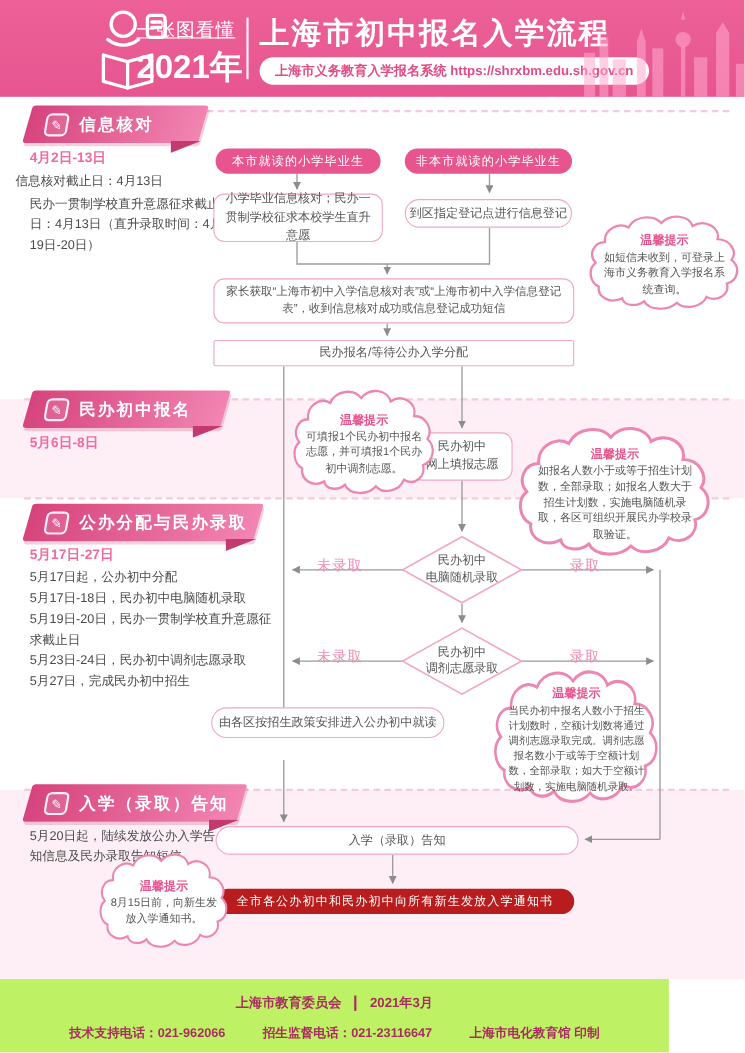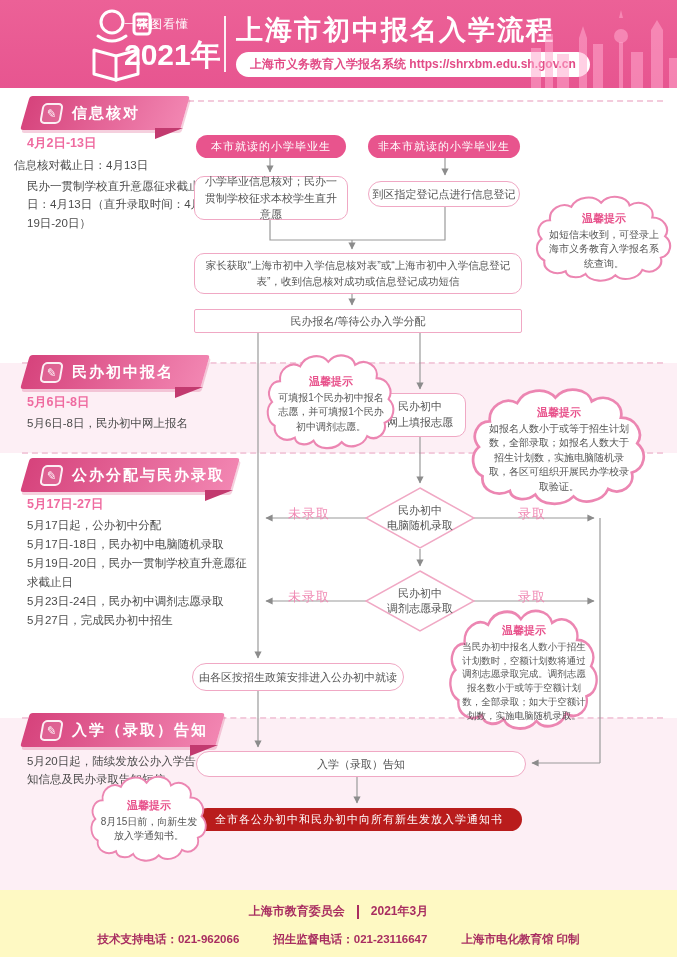--- a/index.html
+++ b/index.html
@@ -4,21 +4,21 @@
 <style>
   * { margin:0; padding:0; box-sizing:border-box; }
   body { background:#fff; font-family:"Liberation Sans", sans-serif; }
   .page { position:relative; width:677px; height:957px; background:#fff; overflow:hidden; }
 
   
   .header { position:absolute; left:0; top:0; width:677px; height:88px;
             background:linear-gradient(180deg,#ec6197,#e75590); }
   .person-icon { position:absolute; left:82px; top:6px; }
   .tagline { position:absolute; left:124px; top:16px; color:#fff; }
-  .tagline1 { font-size:12px; letter-spacing:1px; }
+  .tagline1 { font-size:17px; letter-spacing:1px;text-decoration:underline; }
   .tagline2 { font-size:30px; font-weight:bold; margin-top:2px; }
   .hdr-divider { position:absolute; left:224px; top:16px; width:2px; height:56px; background:rgba(255,255,255,.9); }
   .hdr-title { position:absolute; left:236px; top:12px; color:#fff; font-size:27px; font-weight:bold; letter-spacing:2px; }
   .hdr-pill { position:absolute; left:236px; top:52px; background:#fff; color:#e24b86; font-size:12px; font-weight:bold;
               padding:4px 14px; border-radius:999px; white-space:nowrap; }
   .skyline { position:absolute; right:0; bottom:0; }
 
   
   .band { position:absolute; left:0; width:677px; background:#fdeff5; }
   .dashed { position:absolute; border-top:2px dashed #f3cbdc; }
@@ -61,21 +61,21 @@
   .cloud svg { position:absolute; inset:0; width:100%; height:100%; }
   .cloud-text { position:absolute; left:10%; right:10%; top:16%; bottom:12%; display:flex; flex-direction:column;
                 align-items:center; justify-content:center; text-align:center; }
   .cloud-title { color:#e8548d; font-weight:bold; font-size:11px; margin-bottom:2px; }
   .cloud-body { color:#555; font-size:10px; line-height:1.45; }
 
   
   .connectors { position:absolute; left:0; top:0; z-index:2; }
 
   
-  .footer { position:absolute; left:0; top:890px; width:677px; height:67px; background:#fef9c3; }
+  .footer { position:absolute; left:0; top:890px; width:608px; height:67px; background:#bef264; }
   .footer-line1 { position:absolute; left:0; right:0; top:13px; display:flex; align-items:center; justify-content:center;
                   gap:12px; color:#a82d60; font-size:12px; font-weight:bold; }
   .footer-sep { width:2px; height:14px; background:#a82d60; }
   .footer-line2 { position:absolute; left:0; right:0; top:42px; display:flex; align-items:center; justify-content:center;
                   gap:34px; color:#a82d60; font-size:11.5px; font-weight:bold; }
 </style>
 </head>
 <body>
 
 <div class="page">
@@ -188,21 +188,20 @@
 
   <div class="banner" style="left:25px;top:355px;width:180px;">
     <div class="banner-bar"></div>
     <div class="banner-fold"></div>
     <div class="banner-content">
       <span class="banner-icon">✎</span>
       <span class="banner-label">民办初中报名</span>
     </div>
   </div>
   <div class="date-pink" style="left:27px;top:394px;">5月6日-8日</div>
-  <div class="note" style="left:27px;top:414px;width:220px;">5月6日-8日，民办初中网上报名</div>
 
   <div class="cloud" style="left:264px;top:350px;width:134px;height:104px;">
     <svg>
         <use href="#cloud-shape"></use>
       </svg>
     <div class="cloud-text">
       <div class="cloud-title">温馨提示</div>
       <div class="cloud-body">可填报1个民办初中报名志愿，并可填报1个民办初中调剂志愿。</div>
     </div>
   </div>
@@ -266,21 +265,21 @@
   <div class="cloud" style="left:446px;top:604px;width:156px;height:132px;">
     <svg>
         <use href="#cloud-shape"></use>
       </svg>
     <div class="cloud-text" style="left:8%;right:8%;top:14%;bottom:10%;">
       <div class="cloud-title">温馨提示</div>
       <div class="cloud-body" style="font-size:9.5px;">当民办初中报名人数小于招生计划数时，空额计划数将通过调剂志愿录取完成。调剂志愿报名数小于或等于空额计划数，全部录取；如大于空额计划数，实施电脑随机录取。</div>
     </div>
   </div>
 
-  <div class="node box rpill" style="left:192px;top:663px;width:212px;height:28px;">由各区按招生政策安排进入公办初中就读</div>
+  <div class="node box rpill" style="left:192px;top:643px;width:212px;height:28px;">由各区按招生政策安排进入公办初中就读</div>
 
   <div class="banner" style="left:25px;top:713px;width:195px;">
     <div class="banner-bar"></div>
     <div class="banner-fold"></div>
     <div class="banner-content">
       <span class="banner-icon">✎</span>
       <span class="banner-label">入学（录取）告知</span>
     </div>
   </div>
   <div class="note" style="left:27px;top:752px;width:172px;">5月20日起，陆续发放公办入学告知信息及民办录取告知短信</div>

